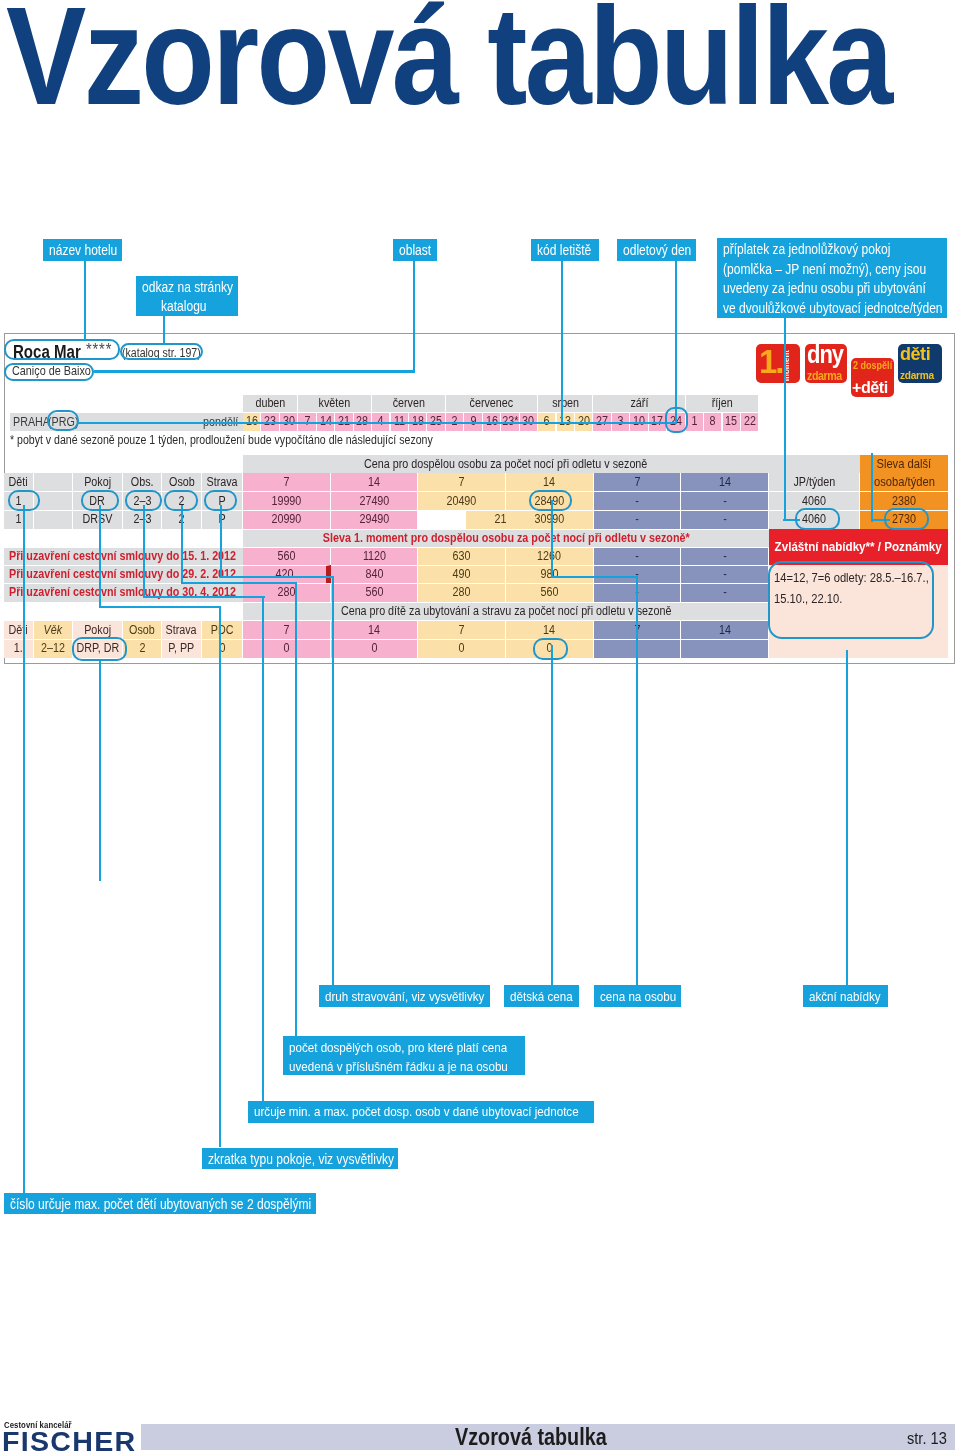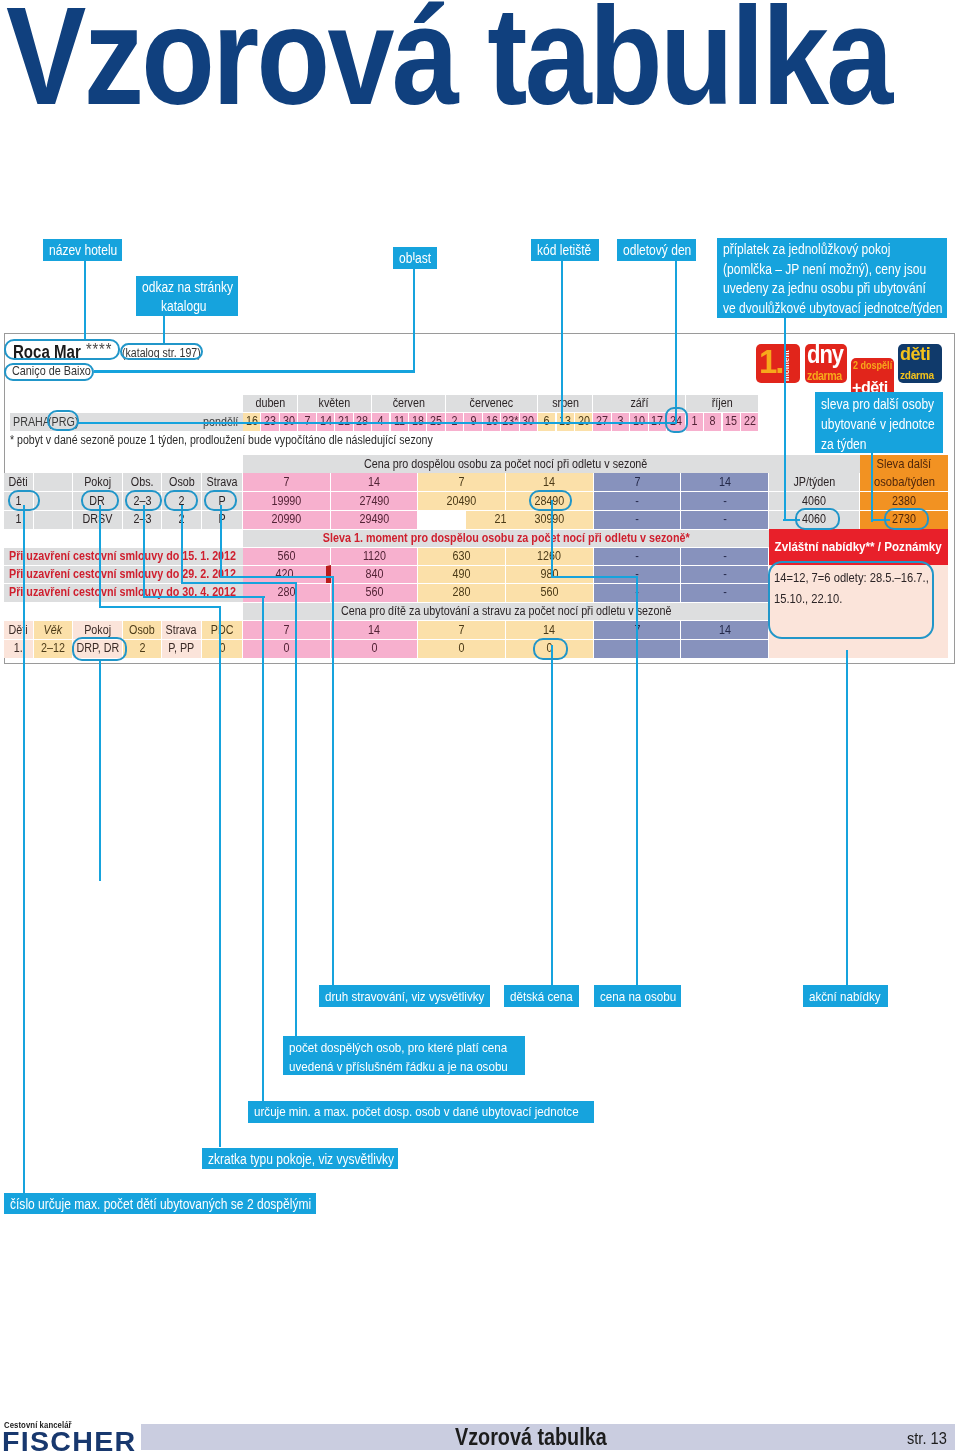--- a/index.html
+++ b/index.html
@@ -458,32 +458,31 @@
   <span class="bg3b">+děti</span>
 </div>
 <div class="badge" style="left:898px;top:344px;width:44px;height:39px;background:#103a6b;">
   <span class="bg4a">děti</span>
   <span class="bg4b">zdarma</span>
 </div>
 <div class="co" style="left:43.3px;top:239.0px;width:79.0px;height:21.5px;font-size:14px;line-height:18px;text-align:center;"><span class="cdl">název hotelu</span></div>
 <div class="ln" style="left:83.5px;top:260.5px;width:2.4px;height:79.5px;"></div>
 <div class="co" style="left:136.0px;top:275.5px;width:102.0px;height:40.5px;font-size:14px;line-height:19px;text-align:center;"><div style="height:19px;"><span class="cdl">odkaz na stránky</span></div><div style="height:19px;"><span class="cdl">katalogu</span></div></div>
 <div class="ln" style="left:163.0px;top:316.0px;width:2.4px;height:29.0px;"></div>
-<div class="co" style="left:392.8px;top:247px;width:44.0px;height:21.5px;font-size:14px;line-height:18px;text-align:left;"><span class="cdl">oblast</span></div>
+<div class="co" style="left:392.8px;top:239.0px;width:44.0px;height:21.5px;font-size:14px;line-height:18px;text-align:left;"><span class="cdl">oblast</span></div>
 <div class="ln" style="left:412.5px;top:260.0px;width:2.4px;height:112.0px;"></div>
 <div class="ln" style="left:94.0px;top:370.3px;width:320.7px;height:2.4px;"></div>
 <div class="co" style="left:531.3px;top:239.0px;width:67.5px;height:21.5px;font-size:14px;line-height:18px;text-align:center;"><span class="cdl">kód letiště</span></div>
 <div class="ln" style="left:560.5px;top:260.0px;width:2.4px;height:163.0px;"></div>
 <div class="ln" style="left:77.0px;top:421.6px;width:600.0px;height:2.4px;"></div>
 <div class="co" style="left:617.0px;top:239.0px;width:78.5px;height:21.5px;font-size:14px;line-height:18px;text-align:center;"><span class="cdl">odletový den</span></div>
 <div class="ln" style="left:674.8px;top:260.0px;width:2.4px;height:163.0px;"></div>
 <div class="co" style="left:716.5px;top:238.0px;width:230.5px;height:80.0px;font-size:14px;line-height:19.5px;text-align:left;"><div style="height:19.5px;"><span class="cdl">příplatek za jednolůžkový pokoj</span></div><div style="height:19.5px;"><span class="cdl">(pomlčka – JP není možný), ceny jsou</span></div><div style="height:19.5px;"><span class="cdl">uvedeny za jednu osobu při ubytování</span></div><div style="height:19.5px;"><span class="cdl">ve dvoulůžkové ubytovací jednotce/týden</span></div></div>
 <div class="ln" style="left:784.0px;top:317.0px;width:2.4px;height:203.0px;"></div>
 <div class="ln" style="left:784.0px;top:519.0px;width:16.0px;height:2.4px;"></div>
-<div class="co" style="left:815.0px;top:392.3px;width:127.5px;height:60.5px;font-size:14px;line-height:20px;text-align:left;"><div style="height:20px;"><span class="cdl">sleva pro další osoby</span></div><div style="height:20px;"><span class="cdl">ubytované v jednotce</span></div><div style="height:20px;"><span class="cdl">za týden</span></div></div>
 <div class="ln" style="left:871.0px;top:453.0px;width:2.4px;height:69.0px;"></div>
 <div class="ln" style="left:23.0px;top:505.0px;width:2.4px;height:688.0px;"></div>
 <div class="co" style="left:3.6px;top:1192.5px;width:312.0px;height:21.5px;font-size:14px;line-height:18px;text-align:left;"><span class="cdl">číslo určuje max. počet dětí ubytovaných se 2 dospělými</span></div>
 <div class="ln" style="left:98.5px;top:505.0px;width:2.4px;height:102.0px;"></div>
 <div class="ln" style="left:98.5px;top:605.5px;width:122.5px;height:2.4px;"></div>
 <div class="ln" style="left:219.0px;top:605.5px;width:2.4px;height:541.5px;"></div>
 <div class="co" style="left:201.6px;top:1147.5px;width:196.0px;height:21.5px;font-size:14px;line-height:18px;text-align:left;"><span class="cdl">zkratka typu pokoje, viz vysvětlivky</span></div>
 <div class="ln" style="left:99.0px;top:661.0px;width:2.4px;height:220.0px;"></div>
 <div class="ln" style="left:143.0px;top:505.0px;width:2.4px;height:93.0px;"></div>
 <div class="ln" style="left:143.0px;top:596.0px;width:122.0px;height:2.4px;"></div>

